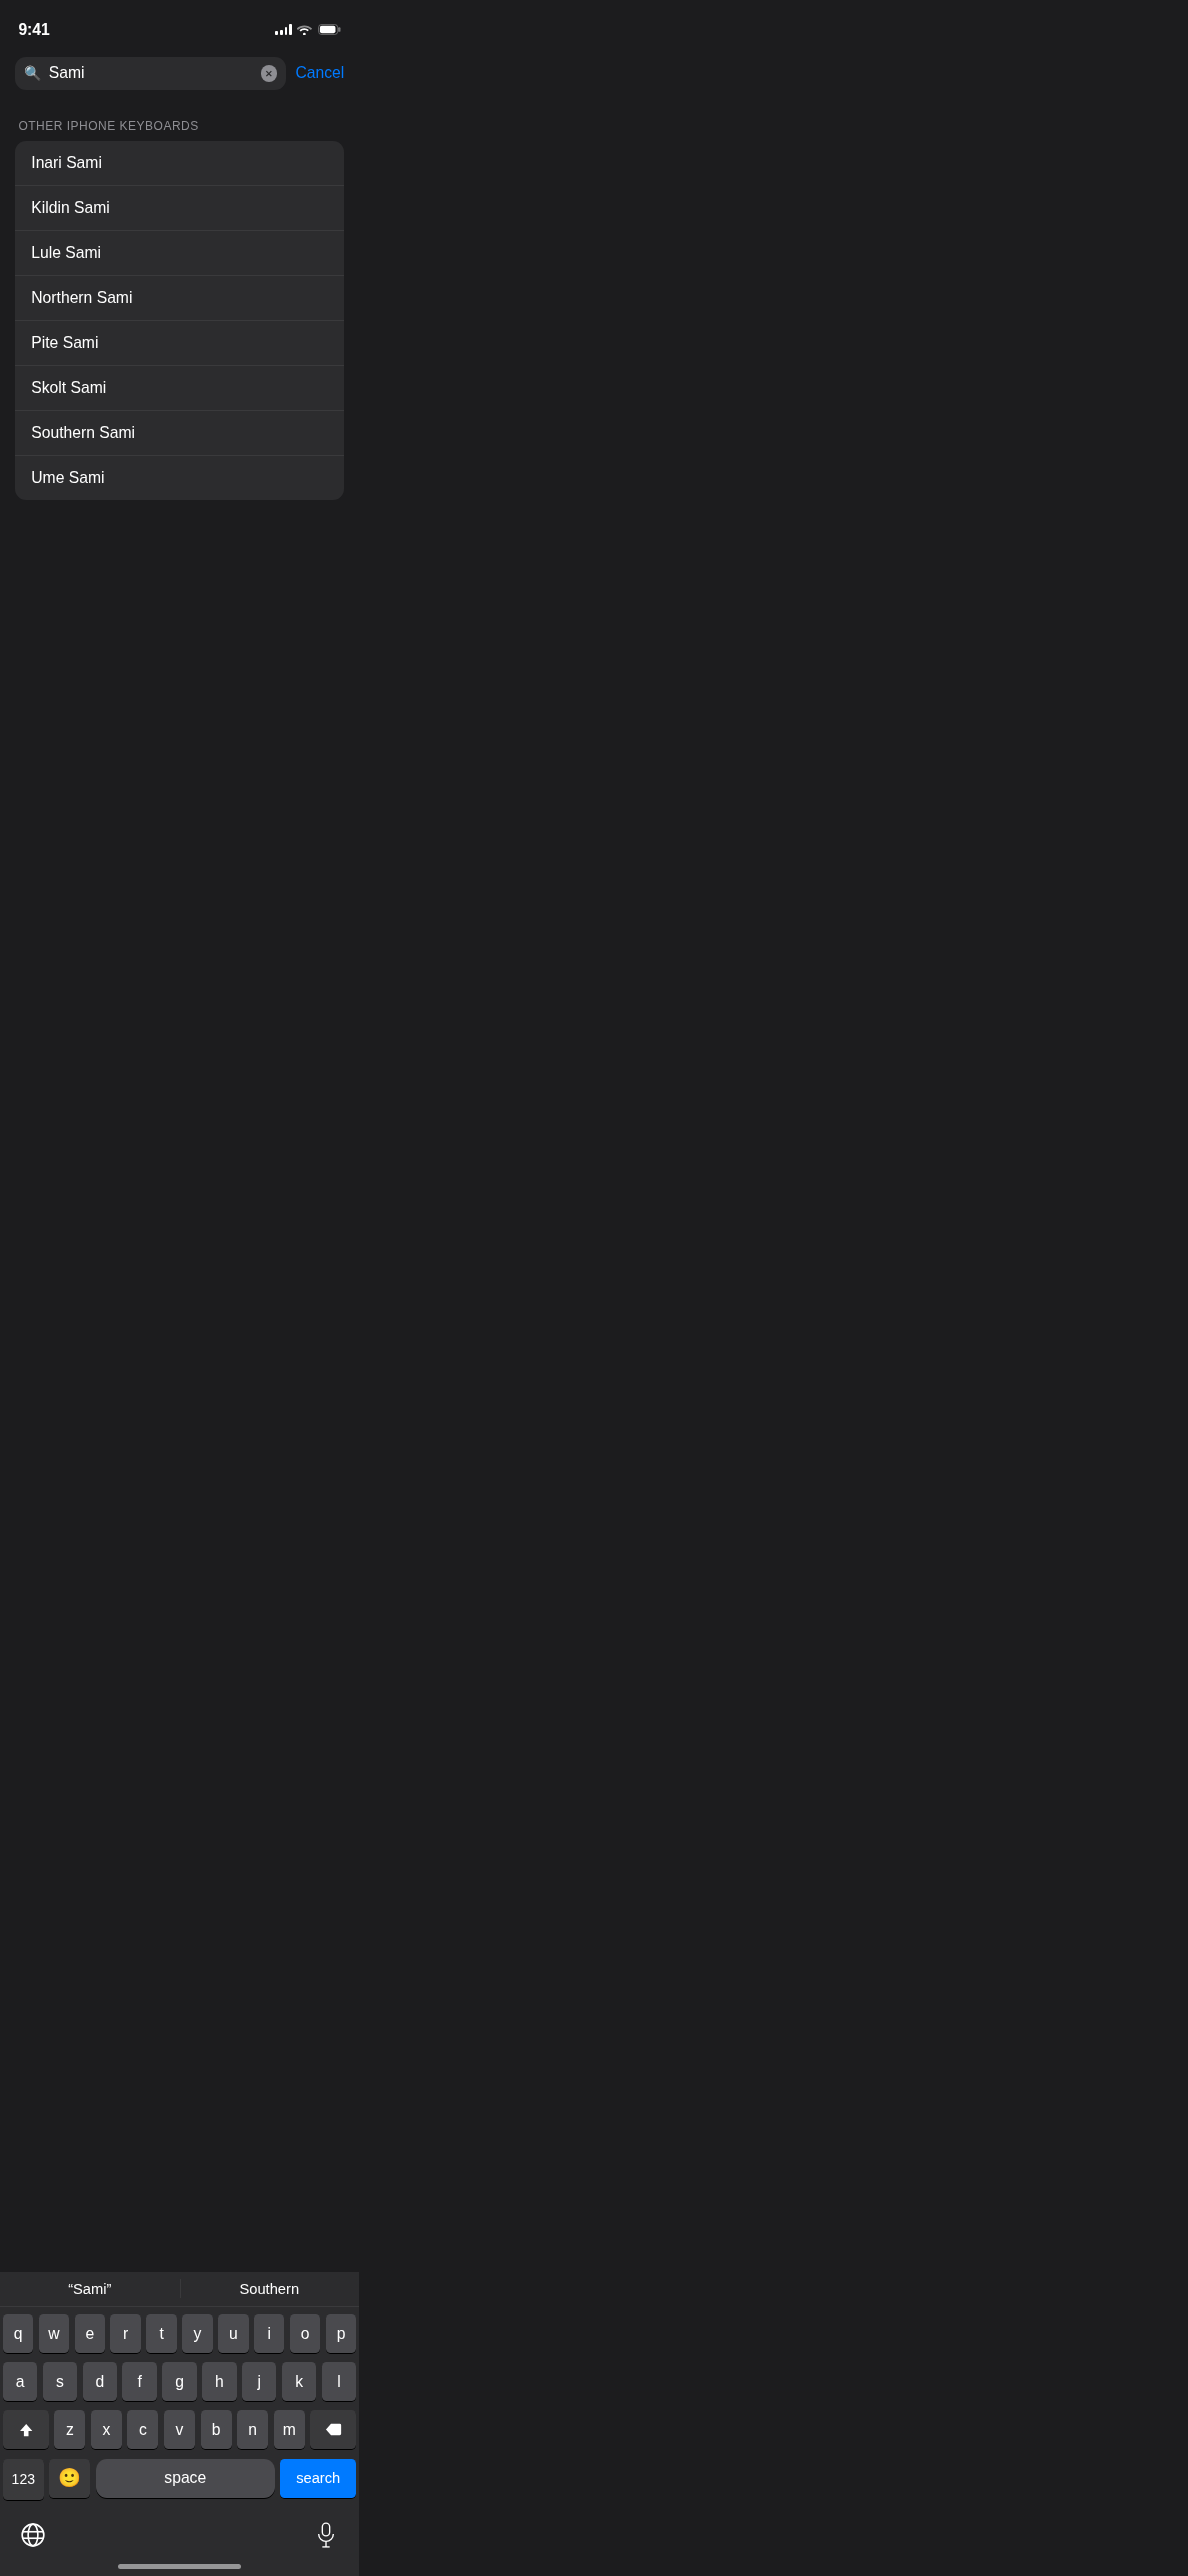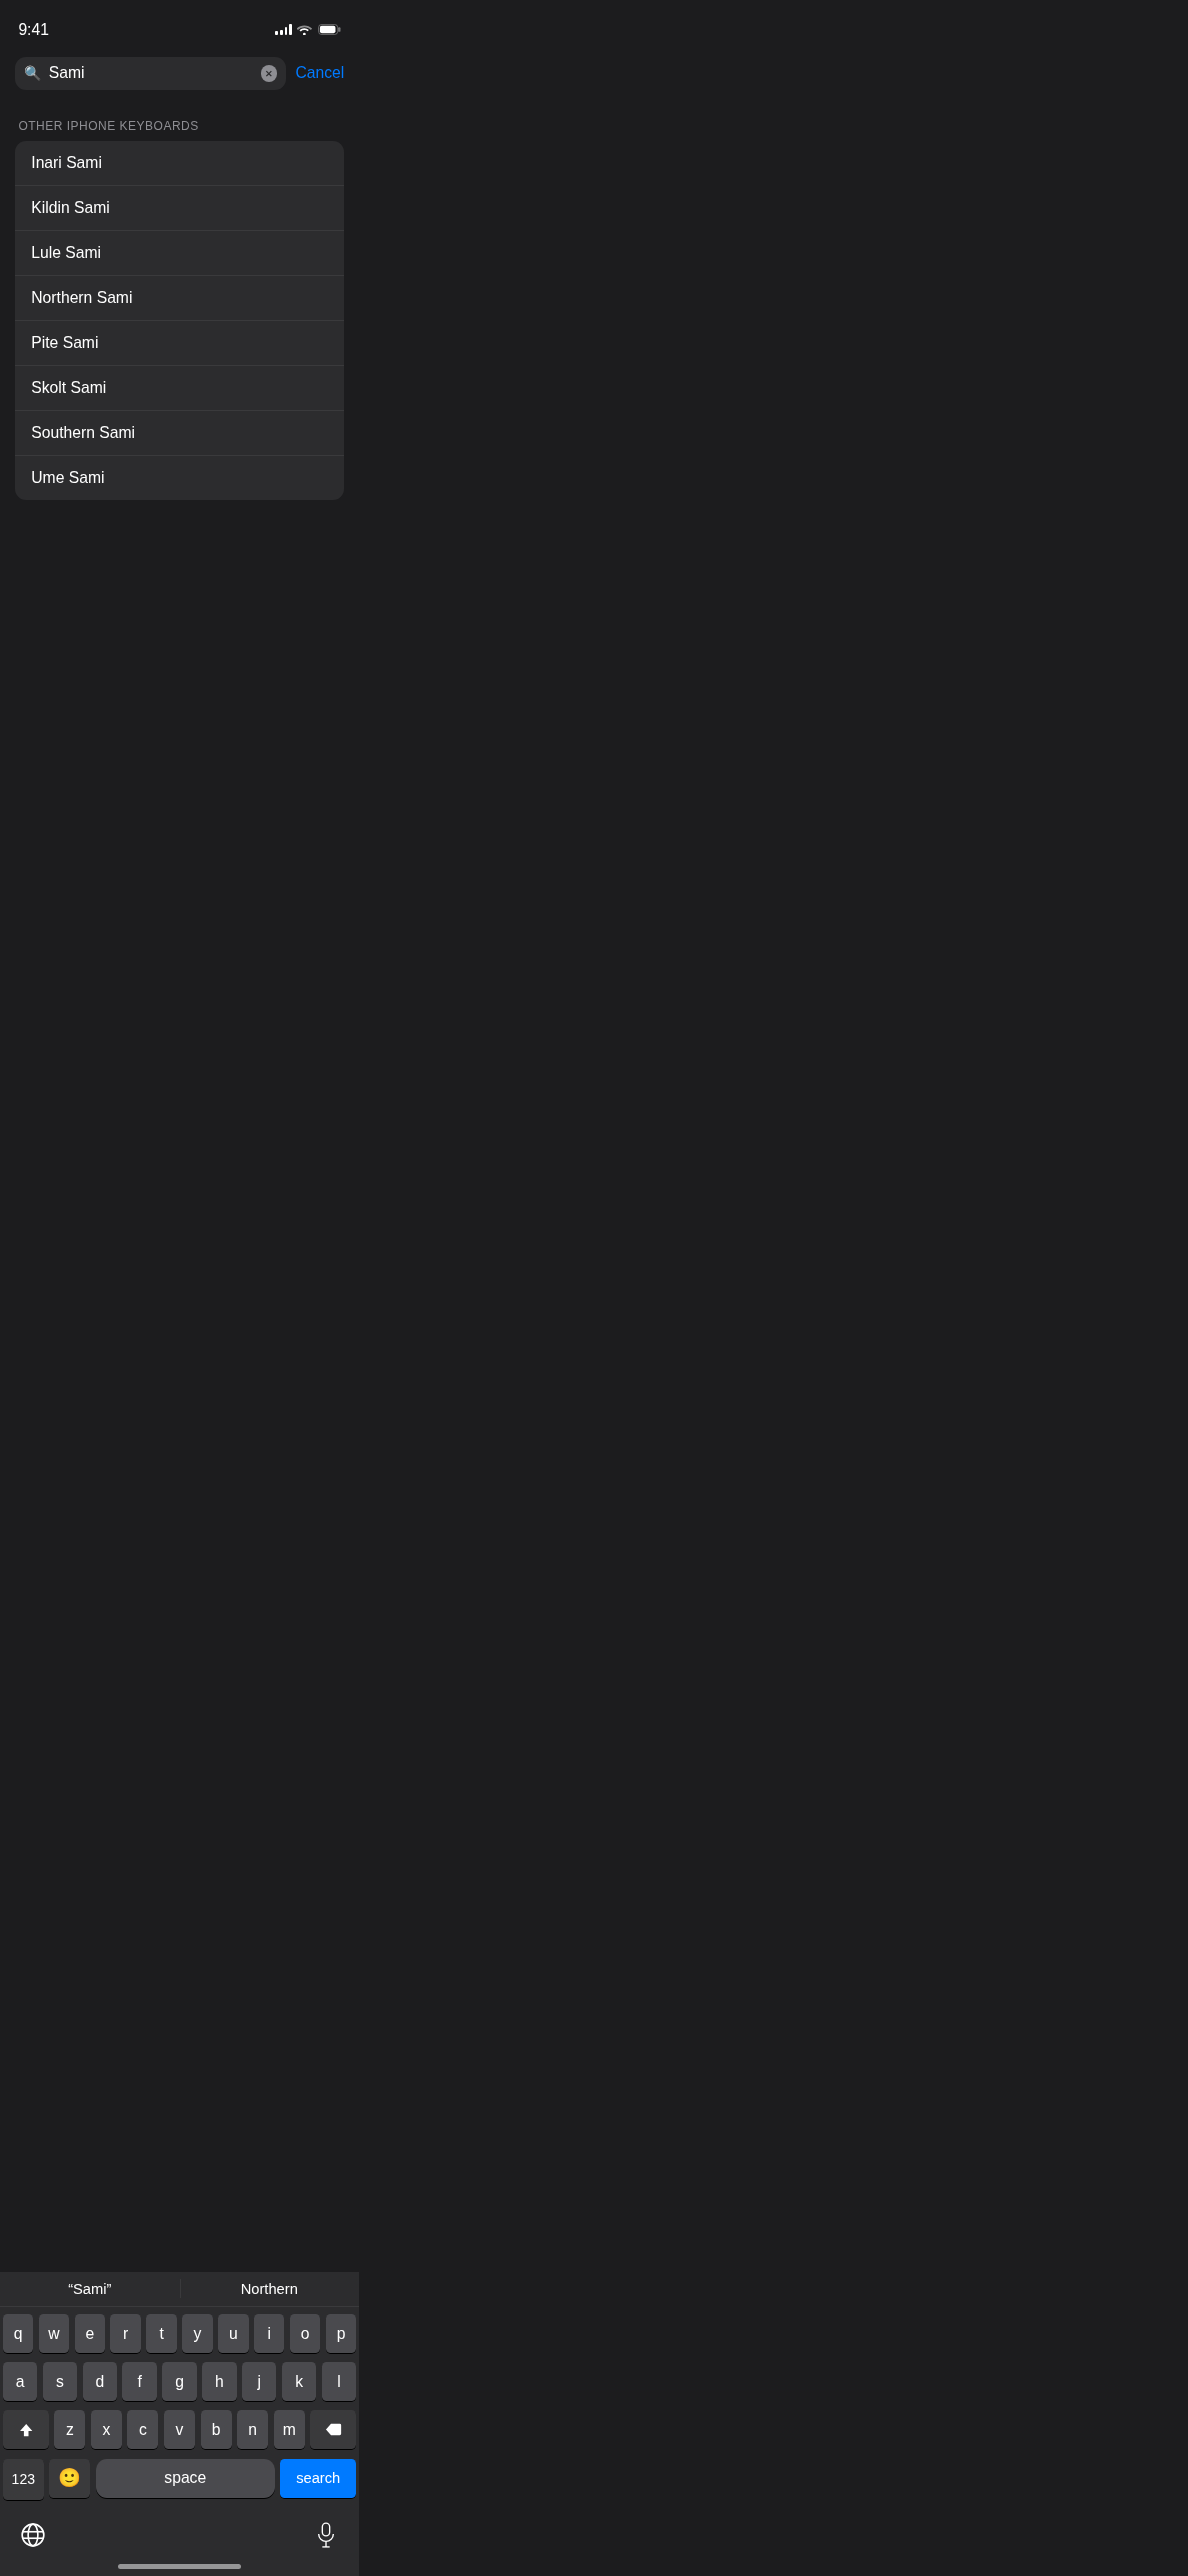--- a/index.html
+++ b/index.html
@@ -17,21 +17,21 @@
     
     .status-bar {
       display: flex;
       justify-content: space-between;
       align-items: center;
       padding: 13px 18.4px 0 18.4px;
       height: 46px;
     }
     .status-time {
       font-size: 15.7px;
-      font-weight: 400;
+      font-weight: 700;
       letter-spacing: 0;
       text-align: center;
     }
     .status-icons {
       display: flex;
       align-items: center;
       gap: 5.5px;
     }
     .signal-bars {
       display: flex;
@@ -347,21 +347,21 @@
       <div class="result-item">Southern Sami</div>
       <div class="result-item">Ume Sami</div>
     </div>
 
 </div>
 
 <div class="keyboard-area">
 
   <div class="predictive-row" id="predictive-container">
   <div class="predictive-item">“Sami”</div>
-      <div class="predictive-item">Northern</div>
+      <div class="predictive-item">Southern</div>
     </div>
 
   <div class="keyboard">
 
     <div class="key-row" id="key-row-0">
         <div class="key">q</div>
         <div class="key">w</div>
         <div class="key">e</div>
         <div class="key">r</div>
         <div class="key">t</div>

